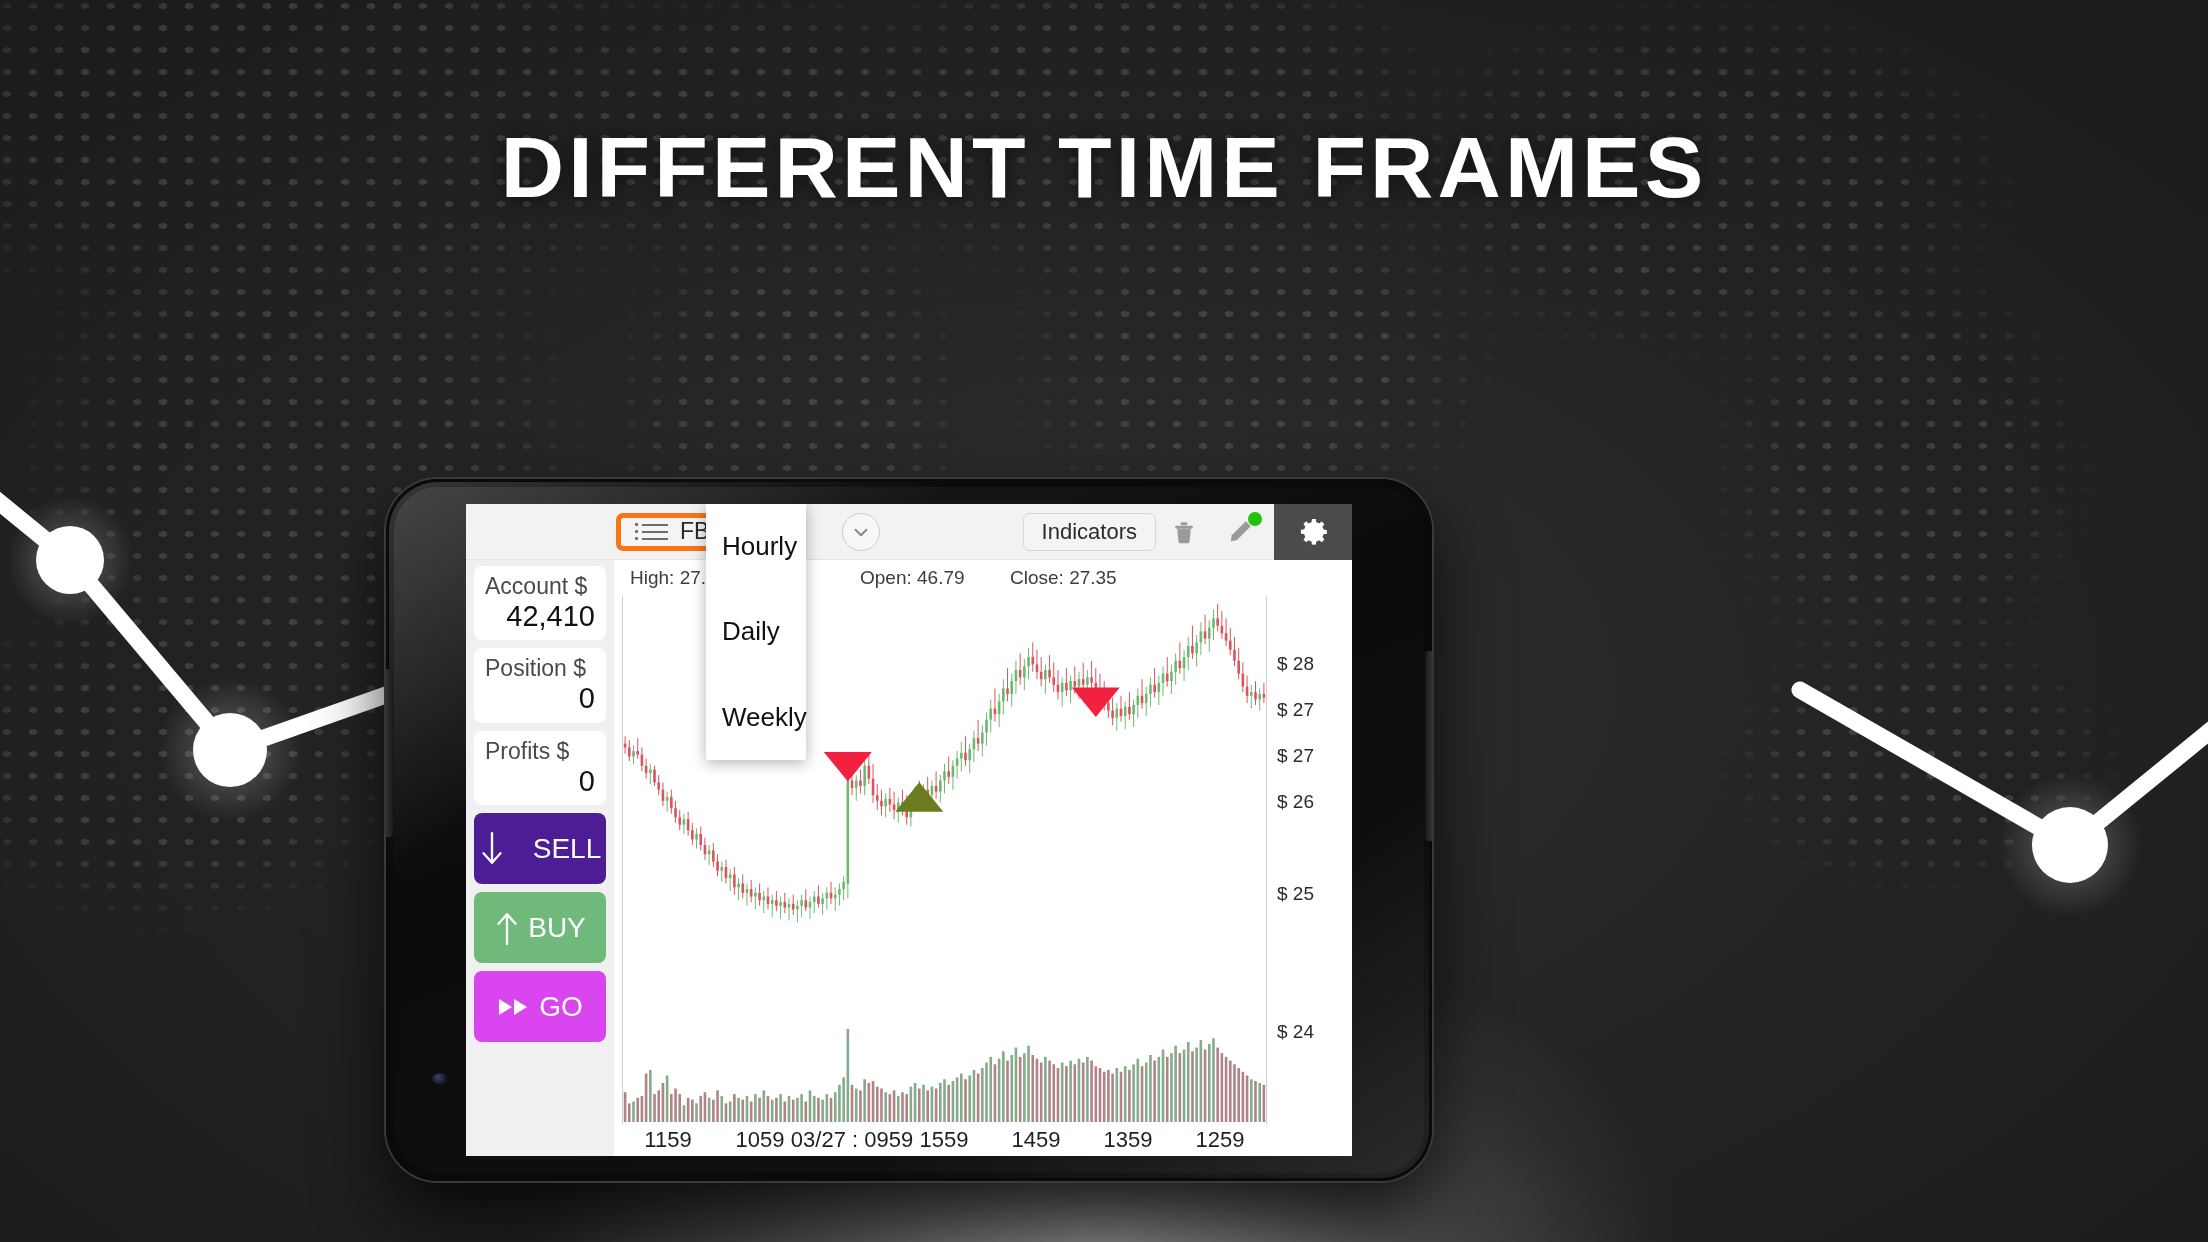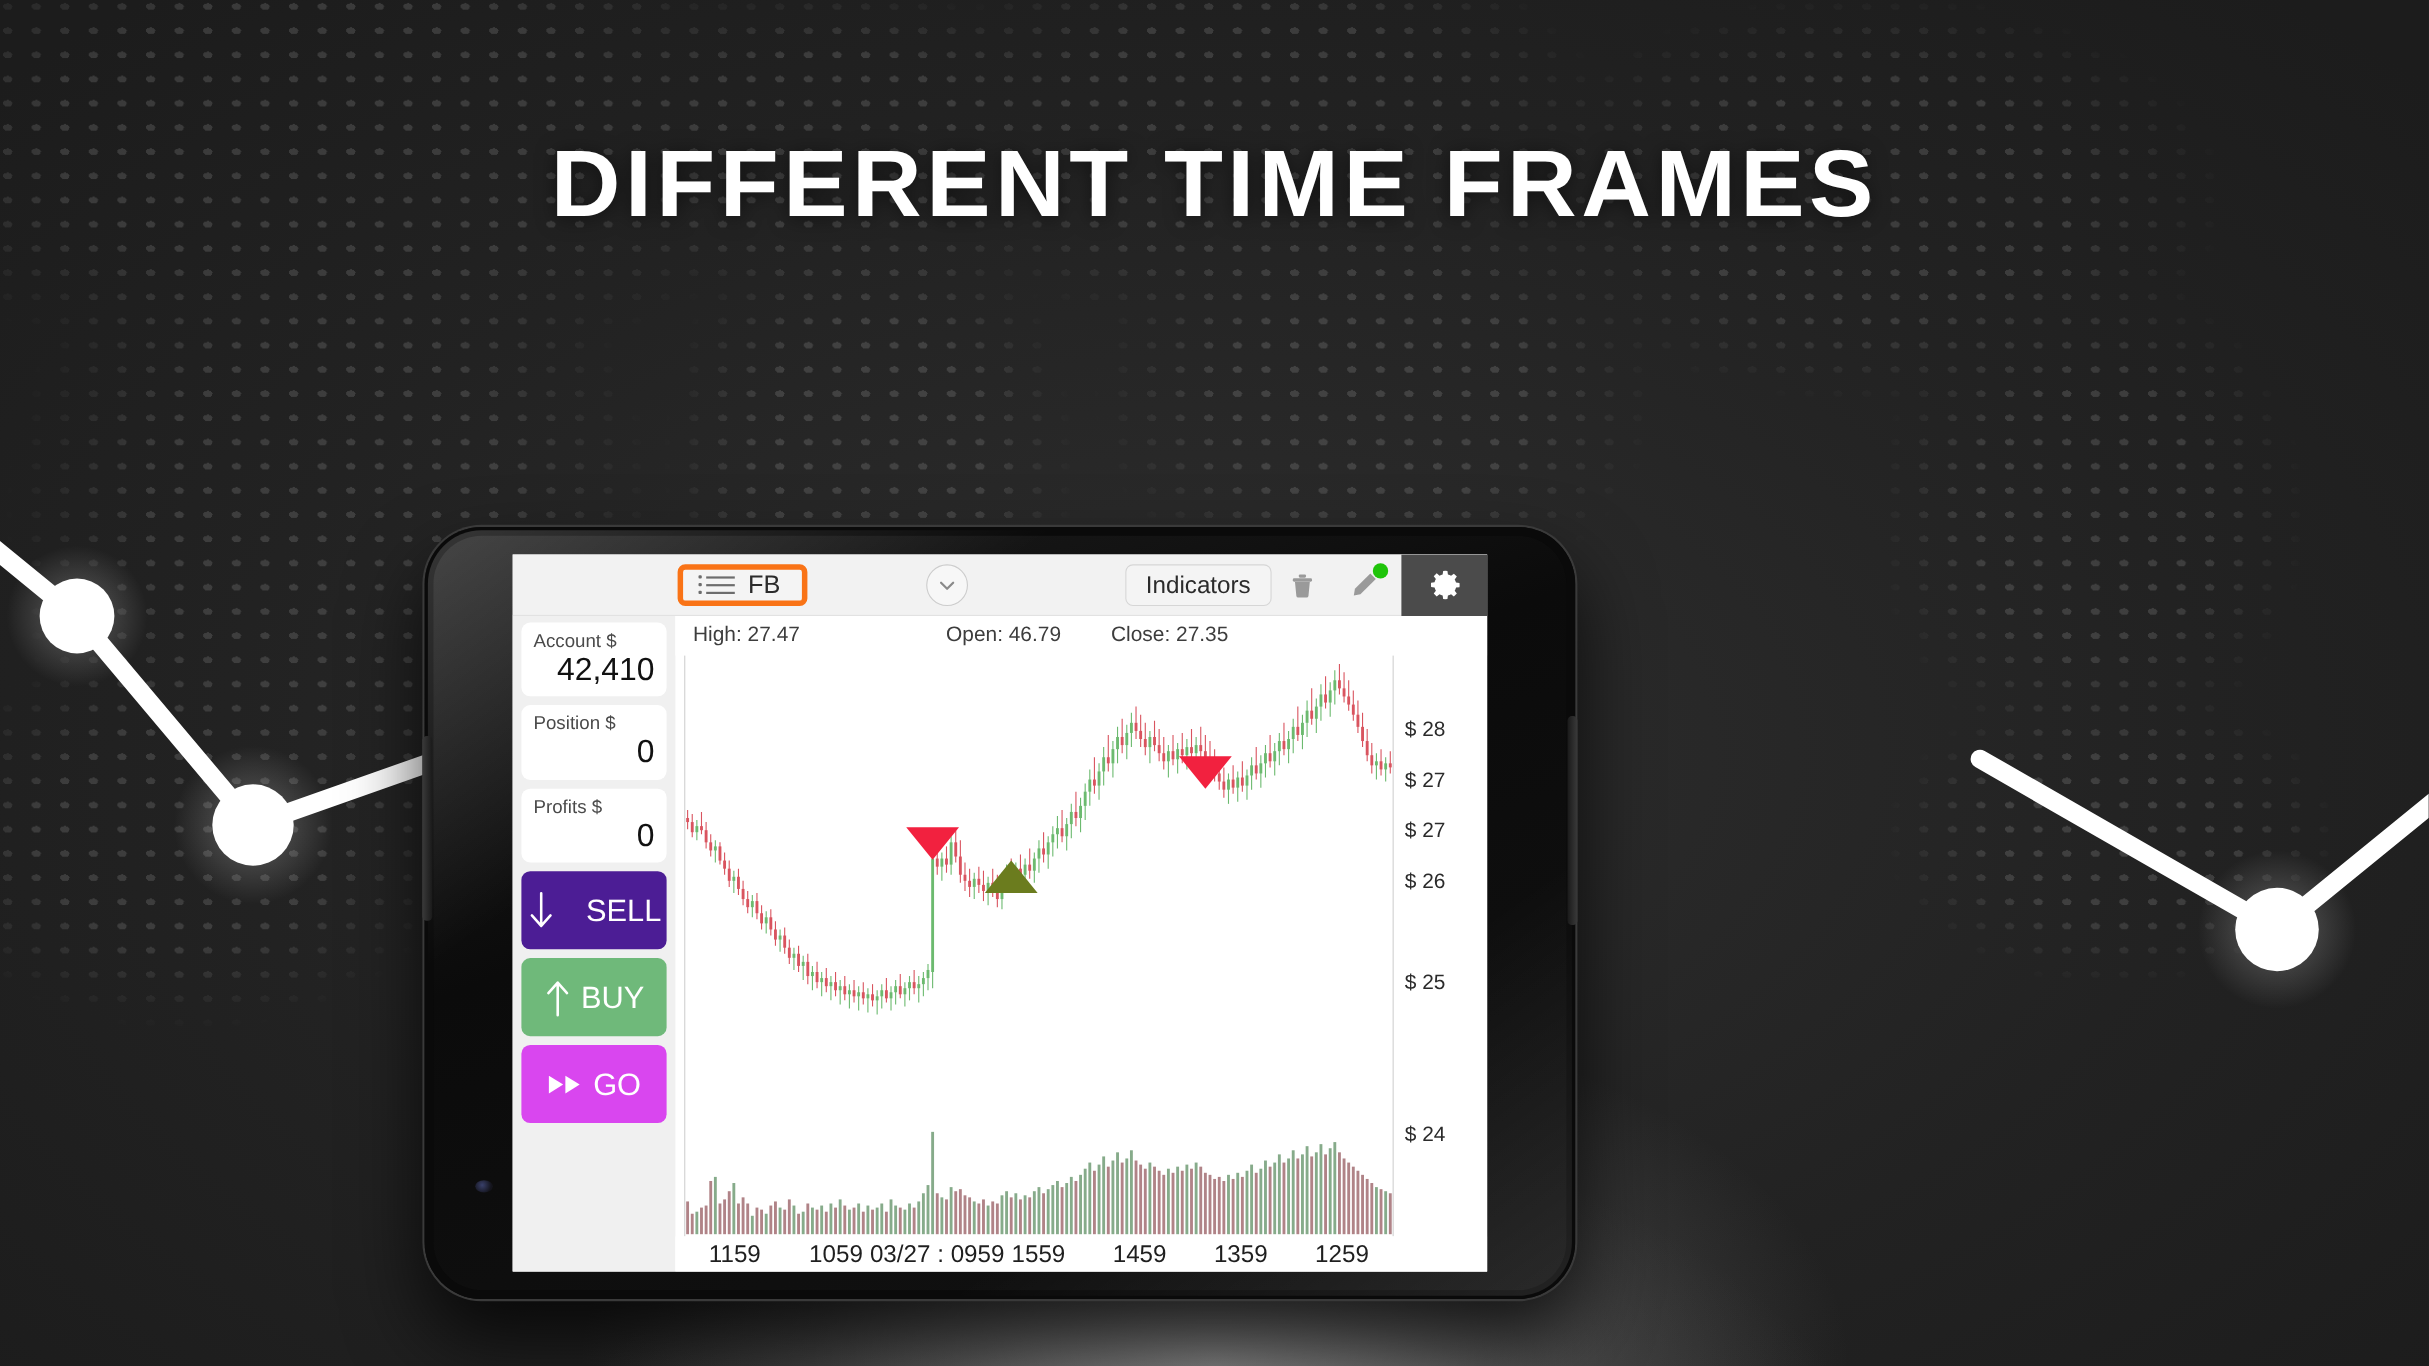--- a/index.html
+++ b/index.html
@@ -178,21 +178,21 @@
     width:148px; flex:0 0 148px;
     background:#f0f0f0;
     padding:6px 8px 8px 8px;
     display:flex; flex-direction:column; gap:8px;
   }
   .stat-card {
     background:#ffffff;
     border-radius:8px;
     padding:7px 11px 9px 11px;
   }
-  .stat-label { font-size:17px; color:#4a4a4a; }
+  .stat-label { font-size:23px; color:#4a4a4a; }
   .stat-value { font-size:29px; color:#111; text-align:right; margin-top:1px; line-height:1.05; }
 
   .act-btn {
     border-radius:8px;
     height:71px;
     display:flex; align-items:center; justify-content:center; gap:8px;
     color:#ffffff;
     font-size:28px;
   }
   #sell-btn { background:#4c1d95;gap:28px; }
@@ -343,20 +343,25 @@
         </svg>
         <span class="badge-dot"></span>
       </div>
 
       <div id="gear-btn">
         <svg width="36" height="36" viewBox="0 0 24 24">
           <path fill="#ffffff" d="M12 8.2a3.8 3.8 0 1 0 0 7.6 3.8 3.8 0 0 0 0-7.6zm9.2 5.1.1-1.3-.1-1.3-2.1-.3a7.2 7.2 0 0 0-.8-1.9l1.3-1.7-1.8-1.8-1.7 1.3a7.2 7.2 0 0 0-1.9-.8l-.3-2.1-1.3-.1-1.3.1-.3 2.1a7.2 7.2 0 0 0-1.9.8L7.4 4.8 5.6 6.6l1.3 1.7a7.2 7.2 0 0 0-.8 1.9l-2.1.3-.1 1.3.1 1.3 2.1.3c.2.7.5 1.3.8 1.9l-1.3 1.7 1.8 1.8 1.7-1.3c.6.4 1.2.6 1.9.8l.3 2.1 1.3.1 1.3-.1.3-2.1c.7-.2 1.3-.4 1.9-.8l1.7 1.3 1.8-1.8-1.3-1.7c.4-.6.6-1.2.8-1.9z"></path>
         </svg>
       </div>
 
+      <div id="tf-menu">
+        <div class="tf-item">Hourly</div>
+        <div class="tf-item">Daily</div>
+        <div class="tf-item">Weekly</div>
+      </div>
     </div>
 
     <div id="content">
 
       <div id="sidebar">
         <div class="stat-card">
           <div class="stat-label">Account $</div>
           <div class="stat-value">42,410</div>
         </div>
         <div class="stat-card">

